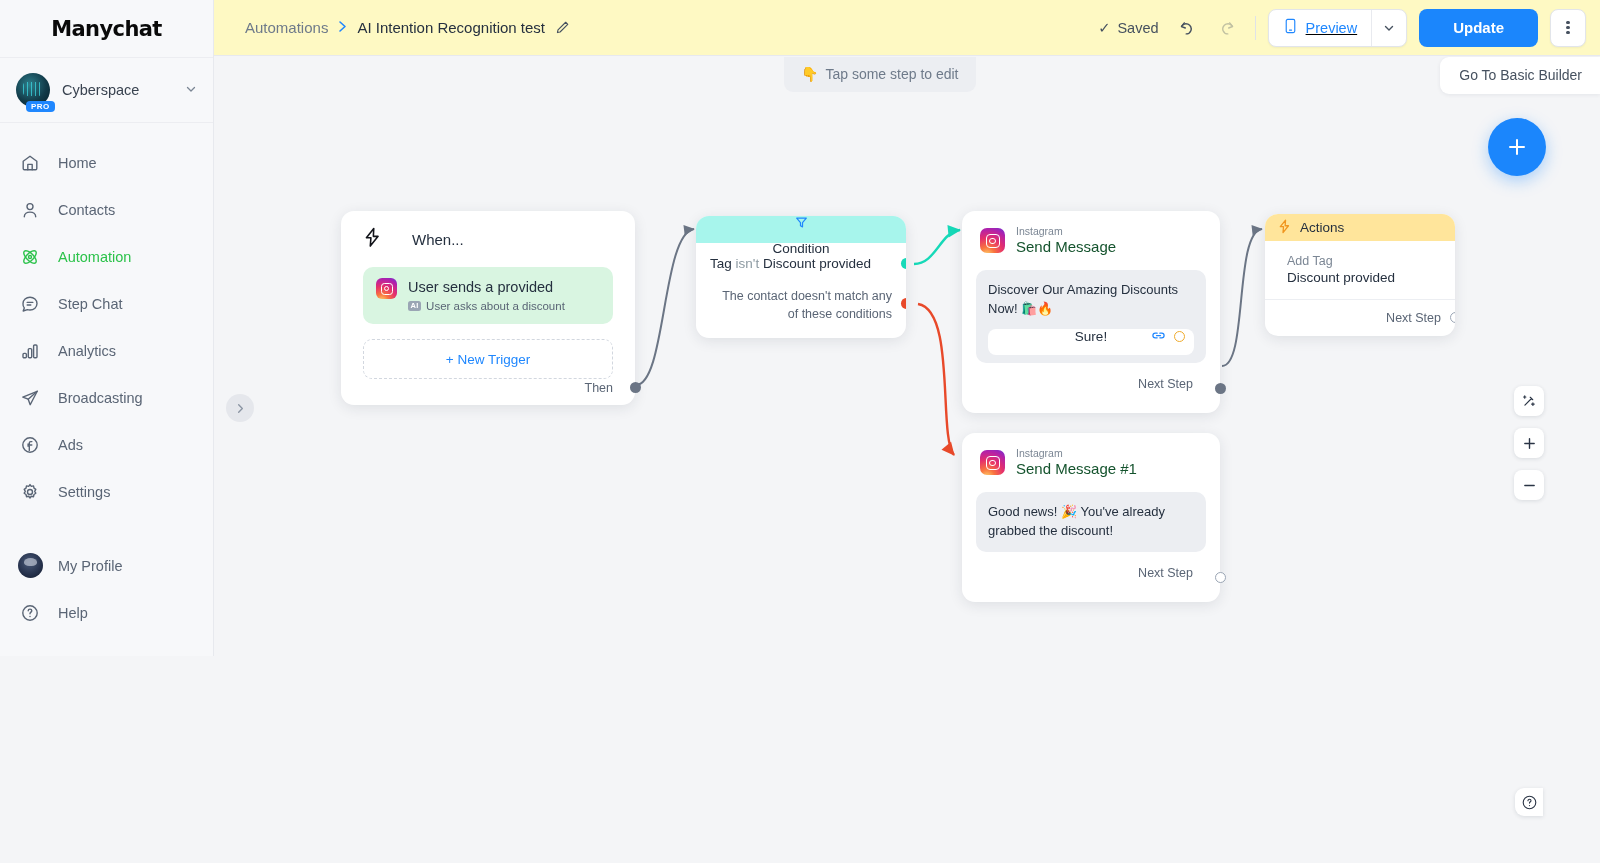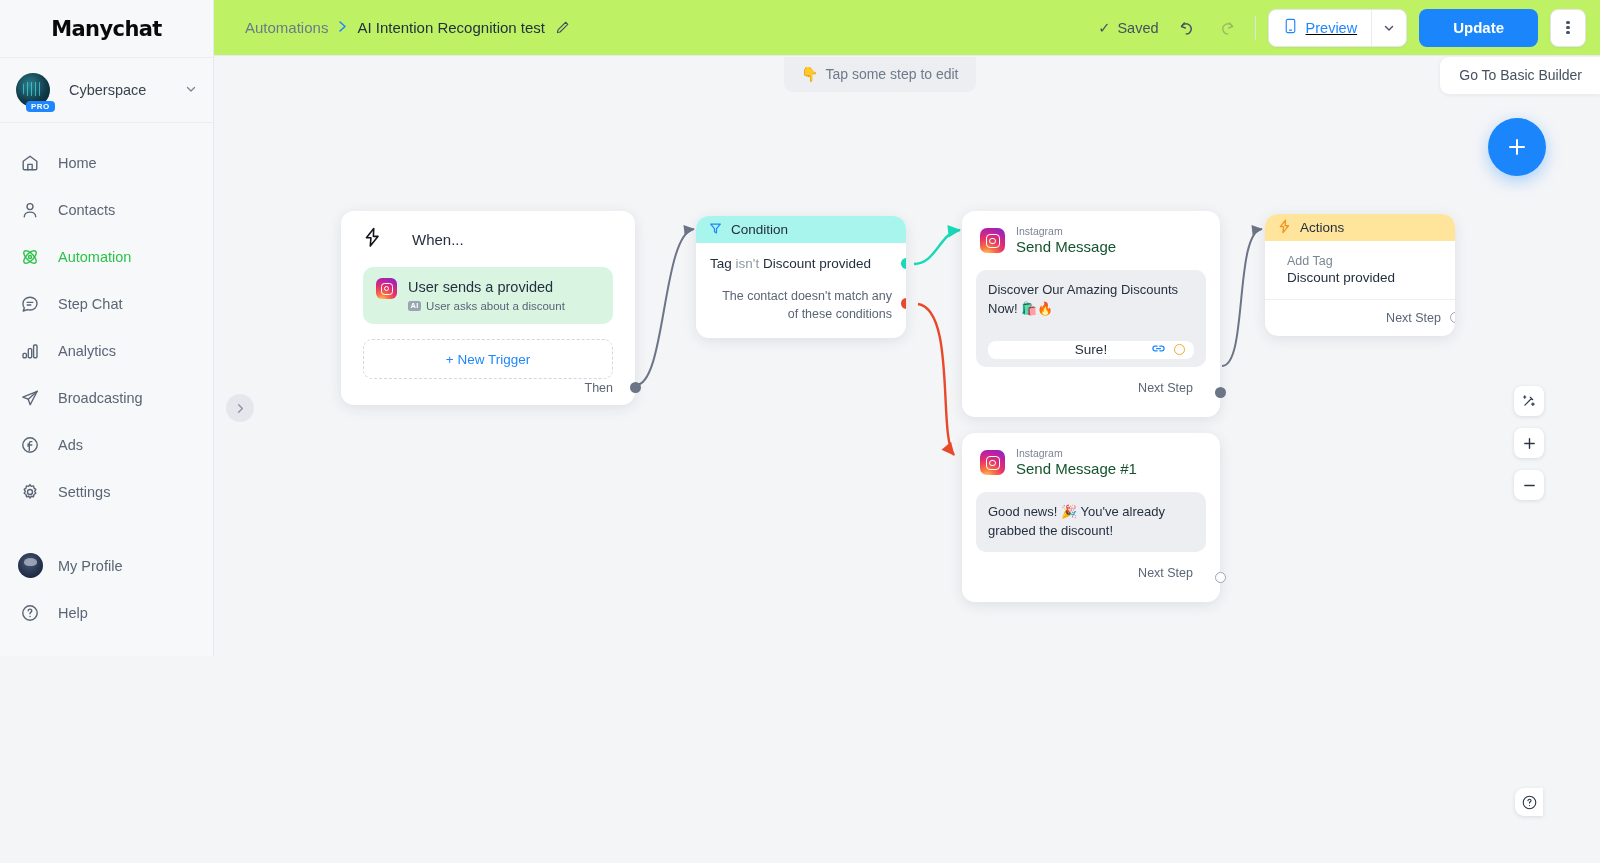--- a/index.html
+++ b/index.html
@@ -37,21 +37,21 @@
     content: ""; position: absolute; left: 7px; top: 9px; width: 19px; height: 14px;
     border-radius: 4px;
     background: repeating-linear-gradient(90deg, #3ad5e0 0 1.5px, transparent 1.5px 4px);
     opacity: .75;
   }
   .pro-badge {
     position: absolute; left: 10px; bottom: -5px;
     background: #1f87fe; color: #fff; font-size: 8px; font-weight: 700;
     padding: 1px 5px; border-radius: 4px; letter-spacing: .4px;
   }
-  .account-name { font-size: 14.5px; color: #394350; flex: 1; margin-left: 7px; }
+  .account-name { font-size: 14.5px; color: #394350; flex: 1; }
   .chev { color: #7b8694; font-size: 11px; }
 
   .nav { padding-top: 16px; flex: 1; }
   .nav-item {
     display: flex; align-items: center; gap: 16px;
     height: 47px; padding: 0 0 0 18px; cursor: pointer; color: #5a6575;
     font-size: 14.5px;
   }
   .nav-item .ico { width: 24px; height: 24px; display: flex; align-items: center; justify-content: center; }
   .nav-item.active { color: #2bc24a; }
@@ -64,21 +64,21 @@
     position: relative; flex: 0 0 25px;
   }
   .profile-pic::after {
     content:""; position:absolute; left:6px; top:5px; width:13px; height:8px;
     border-radius: 50% 50% 40% 40%; background:#c9cfdb; opacity:.65;
   }
 
   
   .main { flex: 1; position: relative; height: 863px; background: #f4f5f7; }
   .topbar {
-    height: 56px; background: #bef264; border-bottom: 1px solid #e7e9ee;
+    height: 56px; background: #fef9c3; border-bottom: 1px solid #e7e9ee;
     display: flex; align-items: center; padding: 0 14px 0 31px; gap: 10px;
   }
   .crumbs { display: flex; align-items: center; gap: 10px; font-size: 15px; }
   .crumb-link { color: #6e7a8a; cursor: pointer; }
   .crumb-sep { color: #1f87fe; font-size: 13px; }
   .crumb-current { color: #25303f; }
   .pencil { cursor: pointer; display: flex; align-items: center; }
   .topbar-right { margin-left: auto; display: flex; align-items: center; gap: 12px; }
   .saved { display: flex; align-items: center; gap: 7px; color: #46515f; font-size: 14.5px; }
   .icon-btn { width: 30px; height: 30px; display:flex; align-items:center; justify-content:center; cursor:pointer; }
@@ -176,21 +176,21 @@
   .port-ring {
     position: absolute; width: 11px; height: 11px; border-radius: 50%;
     border: 1.6px solid #9aa5b4; background: #fff;
   }
 
   
   .node-cond { left: 482px; top: 160px; width: 210px; overflow: hidden; }
   .node-head {
     height: 27px; display: flex; align-items: center; gap: 9px; padding: 0 13px; font-size: 13.5px; color: #25303f;
   }
-  .head-cond { background: #a7f5ec; }
+  .head-cond { background: #a7f5ec; flex-direction: column; }
   .cond-body { padding: 13px 14px 14px; }
   .cond-rule { font-size: 13.5px; color: #25303f; }
   .cond-rule em { font-style: normal; color: #8d9aa2; }
   .cond-else {
     margin-top: 17px; font-size: 12.5px; color: #5a6575; text-align: right; line-height: 1.42;
   }
 
   
   .node-msg { width: 258px; }
   .node-msg.m1 { left: 748px; top: 155px; padding: 14px 14px 22px; }
@@ -201,22 +201,22 @@
     background: radial-gradient(circle at 28% 108%, #fdd26d 0%, #f9743f 24%, #e5306b 52%, #b521a7 78%, #6c2fd6 100%);
     display: flex; align-items: center; justify-content: center;
   }
   .ig-icon-lg::before { content:""; width: 12px; height: 12px; border: 1.9px solid #fff; border-radius: 4px; }
   .ig-icon-lg::after { content:""; position:absolute; width:4.2px; height:4.2px; border:1.7px solid #fff; border-radius:50%; }
   .msg-platform { font-size: 10.5px; color: #7b8694; line-height: 1.25; }
   .msg-title { font-size: 15px; color: #14532d; line-height: 1.25; }
   .bubble { background: #eceef2; border-radius: 10px; margin-top: 13px; padding: 11px 12px 8px; }
   .bubble-text { font-size: 13px; color: #25303f; line-height: 1.45; }
   .bubble-btn {
-    background: #fff; border-radius: 8px; margin-top: 22px; height: 18px;
-    display: flex; align-items: center; justify-content: center; position: relative; cursor: pointer;
+    background: #fff; border-radius: 8px; margin-top: 10px; height: 26px;
+    display: flex; justify-content: center; position: relative; cursor: pointer;
   }
   .bubble-btn span { font-size: 13.5px; color: #25303f; }
   .btn-icons { position: absolute; right: 9px; display: flex; align-items: center; gap: 8px; }
   .circle-o { width: 11px; height: 11px; border-radius: 50%; border: 1.6px solid #f0ab2c; }
   .next-step { margin-top: 14px; text-align: right; font-size: 12.5px; color: #5a6575; padding-right: 13px; position: relative; }
 
   
   .node-act { left: 1051px; top: 158px; width: 190px; overflow: hidden; }
   .head-act { background: #ffe59b; }
   .act-body { padding: 13px 22px 0; }

